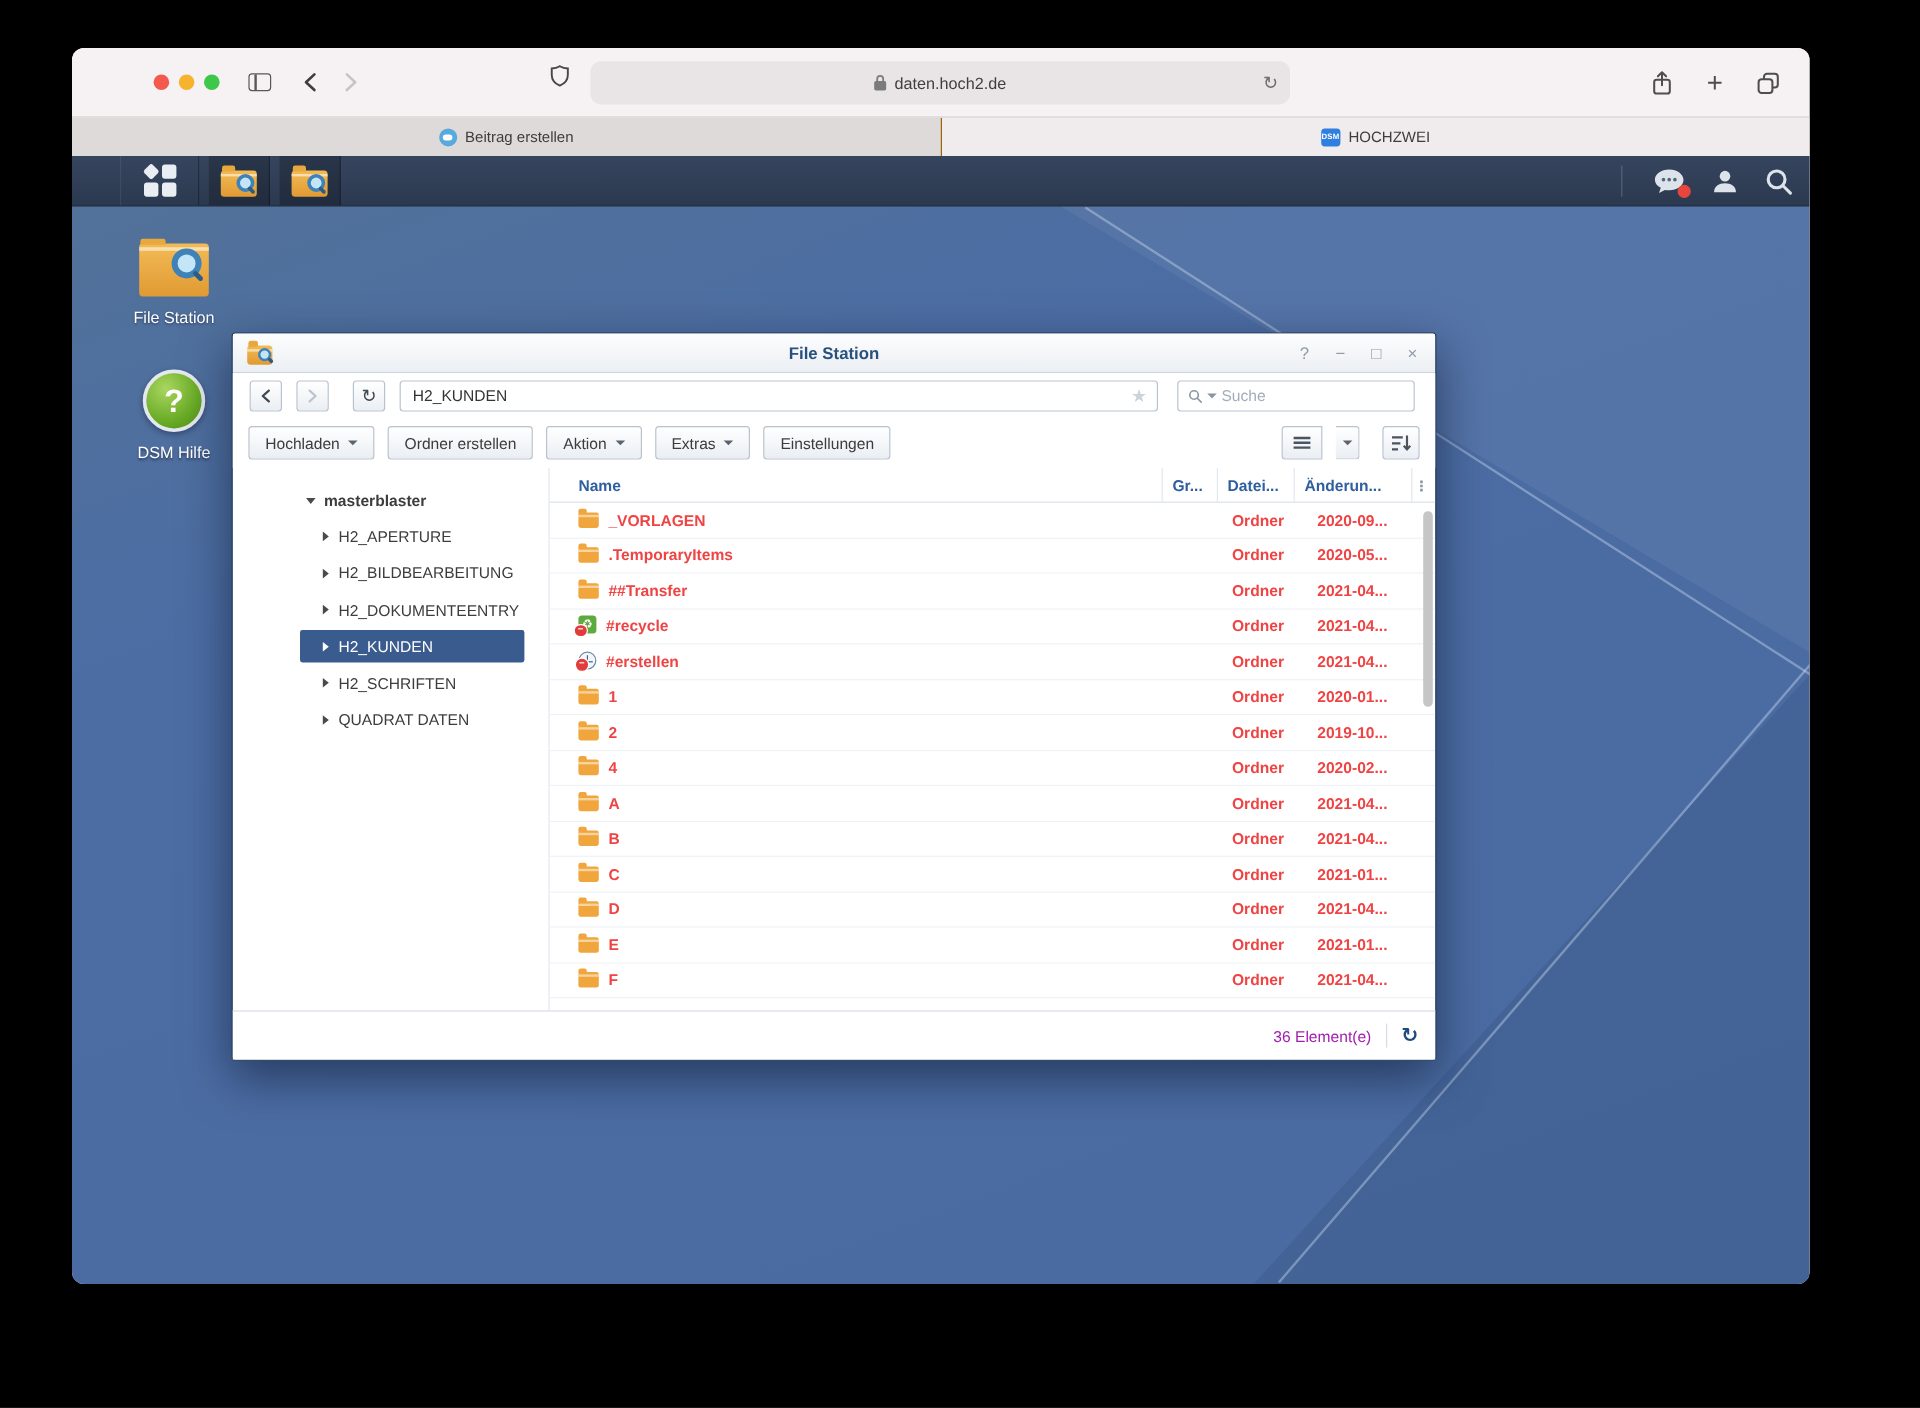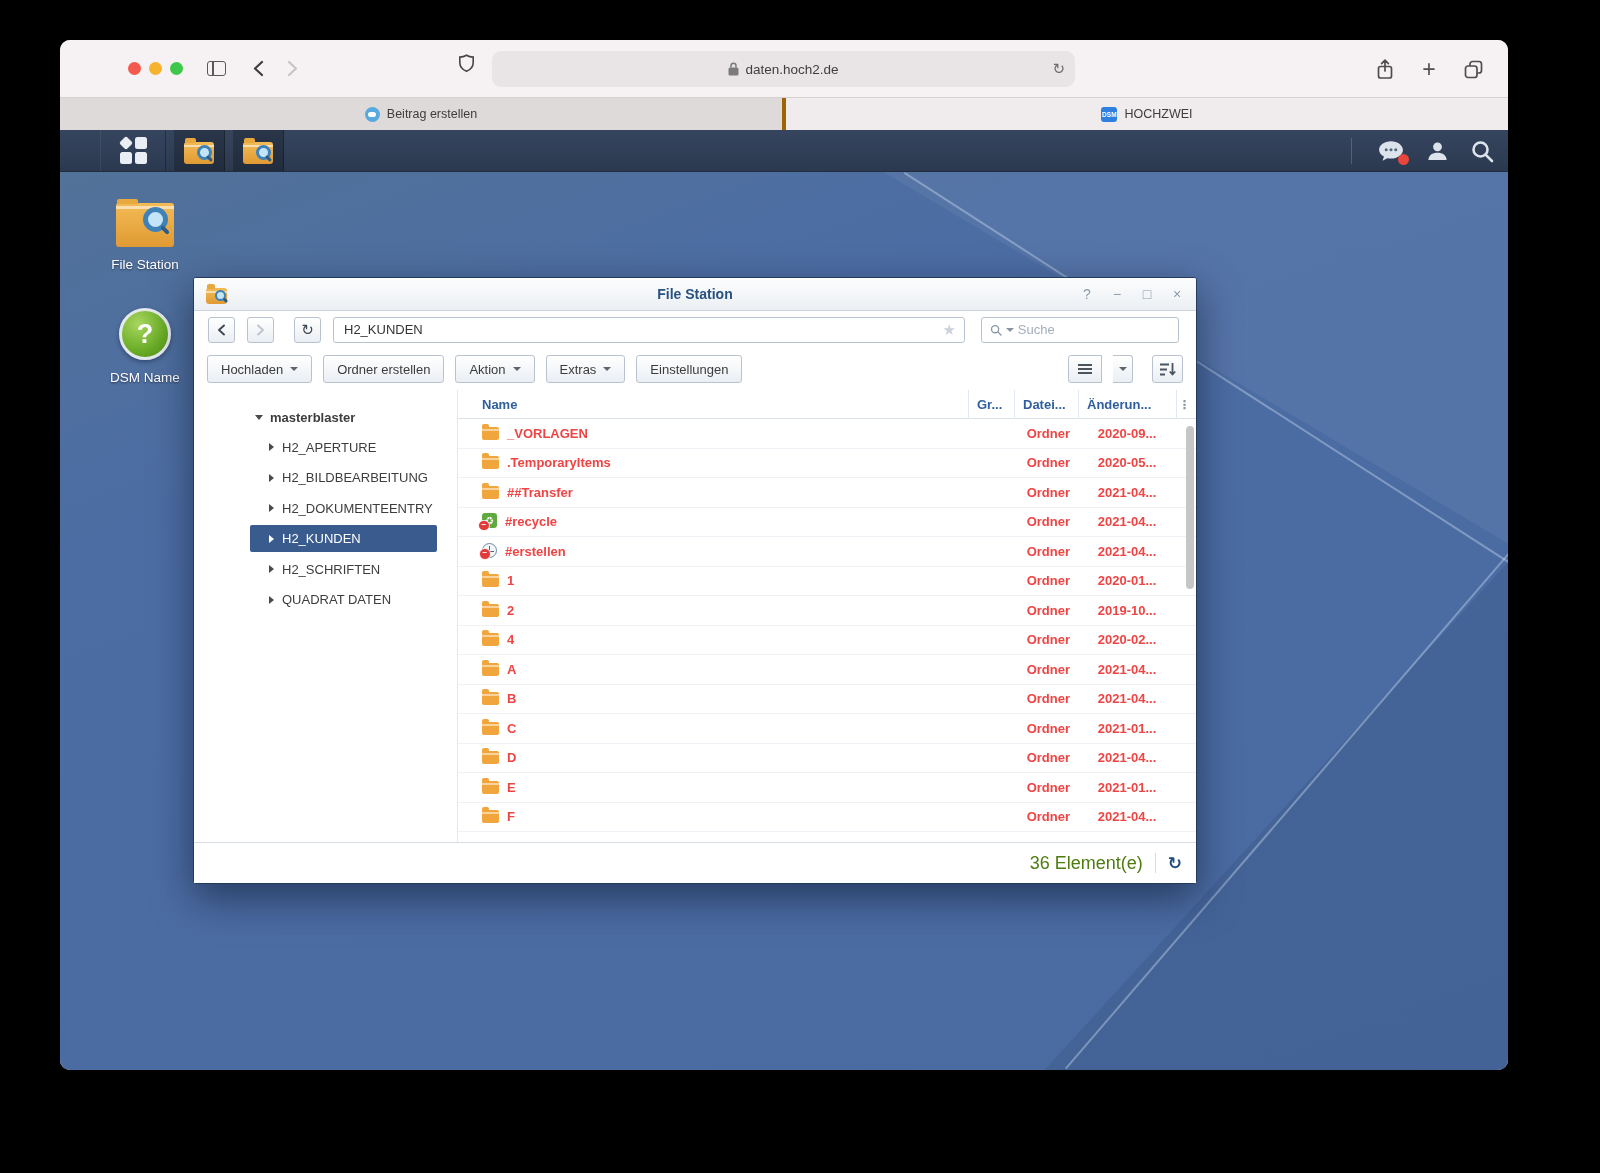--- a/index.html
+++ b/index.html
@@ -16,21 +16,21 @@
   .sidebar-glyph { width:19px; height:15px; border:1.8px solid #585858; border-radius:3px; position:relative; }
   .sidebar-glyph::before { content:""; position:absolute; left:4.5px; top:0; bottom:0; width:1.8px; background:#585858; }
   .urlwrap { position:absolute; left:432px; width:583px; top:11px; height:36px; background:#e9e4e5; border-radius:9px; display:flex; align-items:center; justify-content:center; color:#3f3f3f; font-size:13.5px; }
   .urlwrap .reload { position:absolute; right:10px; font-size:15px; color:#6e6e6e; }
   .shield { position:absolute; left:398px; top:14px; }
   .right-icons { position:absolute; right:18px; top:14px; display:flex; gap:10px; align-items:center; }
   .glyph-plus { font-size:23px; font-weight:300; color:#4e4e4e; line-height:20px; }
 
   
   .tabbar { height:32px; display:flex; background:#dedada; }
-  .tab { flex:1; display:flex; align-items:center; justify-content:center; gap:7px; font-size:12.5px; color:#3d3d3d; border-right:4px solid #a16207; }
+  .tab { flex:1; display:flex; align-items:center; justify-content:center; gap:7px; font-size:12.5px; color:#3d3d3d; border-right:1px solid #a16207; }
   .tab:last-child { border-right:none; }
   .tab.active { background:#f0ebec; }
   .fav-circle { width:15px; height:15px; border-radius:50%; background:#57a9de; position:relative; }
   .fav-circle::after { content:""; position:absolute; left:3.5px; top:5px; width:8px; height:5px; background:#fff; border-radius:3px; }
   .fav-dsm { width:16px; height:15px; background:#2f7fe0; border-radius:3px; color:#fff; font-size:6.5px; font-weight:bold; display:flex; align-items:center; justify-content:center; letter-spacing:.2px; }
 
   
   .webview { position:relative; height:940px; background:linear-gradient(160deg,#527298 0%,#4c6da4 30%,#4a6ba2 100%); overflow:hidden; }
   .diag { position:absolute; height:2px; background:rgba(215,228,245,.38); transform-origin:left top; }
   .diag1 { left:845px; top:42px; width:770px; transform:rotate(32.8deg); }
@@ -130,21 +130,21 @@
   .icon-folder::after { content:""; position:absolute; top:2px; left:0; right:0; height:2px; background:rgba(255,255,255,.5); }
   .icon-recycle { width:15px; height:15px; background:#5eaa3e; border-radius:3px; top:-1px; }
   .icon-recycle::before { content:"♻"; position:absolute; inset:0; color:#fff; font-size:10px; line-height:15px; text-align:center; }
   .icon-recycle::after, .icon-snapshot::after { content:"−"; position:absolute; left:-4px; bottom:-3px; width:9.5px; height:9.5px; background:#e23b3b; border:1px solid #fff; border-radius:50%; color:#fff; font-size:8px; line-height:7px; text-align:center; font-weight:bold; }
   .icon-snapshot { width:15px; height:15px; background:#f3f7fa; border:1.5px solid #6d87a8; border-radius:50%; top:-1px; }
   .icon-snapshot::before { content:""; position:absolute; left:5.5px; top:2.5px; width:4.5px; height:4.5px; border-left:1.5px solid #3e6296; border-bottom:1.5px solid #3e6296; }
 
   .vscroll { position:absolute; right:2px; top:36px; width:8px; height:163px; background:#c6c6c6; border-radius:4px; }
 
   .statusbar { flex:0 0 auto; height:41px; border-top:1px solid #d7dde5; display:flex; align-items:center; justify-content:flex-end; padding-right:14px; gap:12px; background:#fff; }
-  .statusbar .cnt { color:#4d7c0f; font-size:18px; }
+  .statusbar .cnt { color:#a21caf; font-size:13px; }
   .statusbar .sep { width:1px; height:20px; background:#d5dbe2; }
   .statusbar .refr { color:#1f4b7e; font-size:17px; font-weight:bold; }
 
   svg { display:block; }
 </style>
 </head>
 <body>
 
 <div class="stage">
   <div class="browser">
@@ -266,21 +266,21 @@
 
       <div class="desk-icon" style="left:20px; top:65px;">
         <span class="fsicon big">
             <span class="body"></span>
             <span class="mag"></span>
           </span>
         <span class="lbl">File Station</span>
       </div>
       <div class="desk-icon" style="left:20px; top:178px;">
         <span class="hilfe">?</span>
-        <span class="lbl">DSM Name</span>
+        <span class="lbl">DSM Hilfe</span>
       </div>
 
       <div class="fswin">
 
         <div class="titlebar">
           <span class="wtitle">File Station</span>
           <span class="fsicon tiny">
               <span class="body"></span>
               <span class="mag"></span>
             </span>

